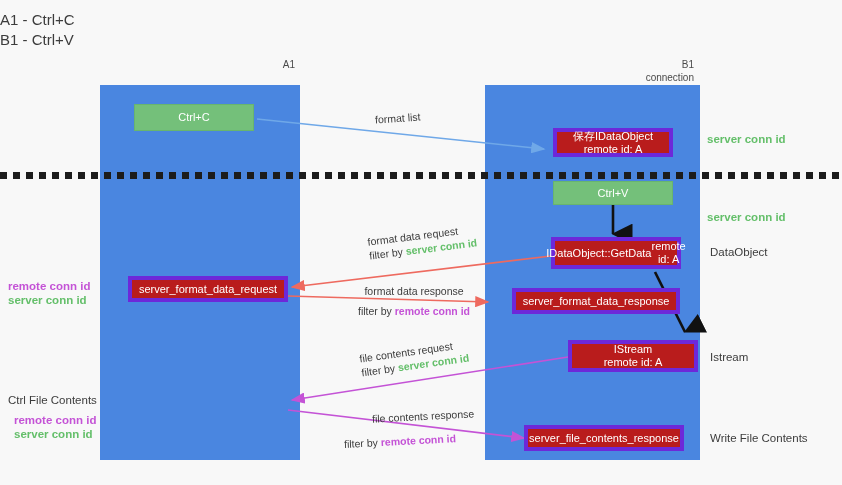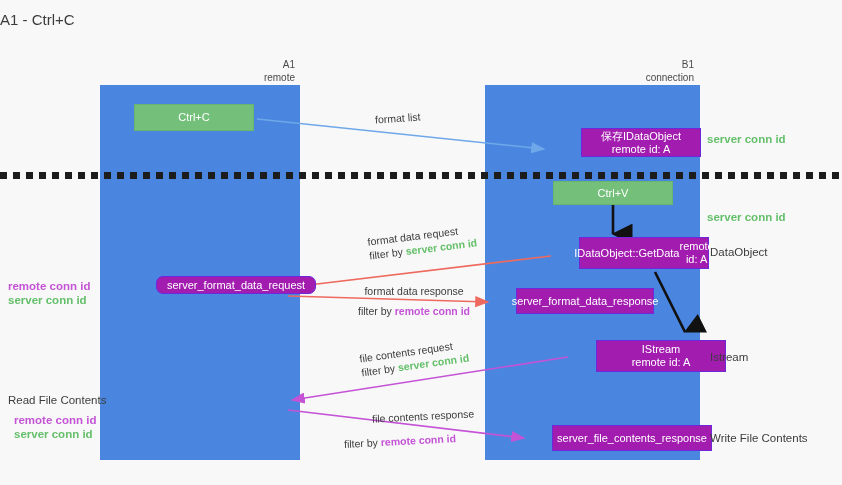--- a/index.html
+++ b/index.html
@@ -32,21 +32,21 @@
     left:0;top:172px;width:842px;height:7px;
     background-image:repeating-linear-gradient(to right,#1c1c1c 0px,#1c1c1c 7px,rgba(0,0,0,0) 7px,rgba(0,0,0,0) 13px);
   }
 
   
   .box{
     box-sizing:border-box;
     display:flex;align-items:center;justify-content:center;
     text-align:center;color:#ffffff;font-size:11px;line-height:13px;
   }
-  .box.orange{background:#a21caf;border:1px solid #6d28d9;margin-left:28px;}
+  .box.orange{background:#b91c1c;border:4px solid #6d28d9;}
   .box.green{background:#74c07a;border:1px solid #68b56e;}
 
   
   .side{font-size:11.5px;line-height:14px;}
   .green-t{color:#64bf6a;font-weight:bold;}
   .magenta-t{color:#c453d6;font-weight:bold;}
   .black-t{color:#3c3c3c;}
 
   
   .elabel{
@@ -57,25 +57,25 @@
 
   svg.overlay{position:absolute;left:0;top:0;width:842px;height:485px;pointer-events:none;}
 </style>
 </head>
 <body>
 
 <div id="stage">
 
   <div class="abs title">
     <div>A1 - Ctrl+C</div>
+    <div>B1 - Ctrl+V</div>
   </div>
 
   <div class="abs colhead" style="left:95px;top:58px;">
     <div>A1</div>
-    <div>remote</div>
   </div>
   <div class="abs colhead" style="left:494px;top:58px;">
     <div>B1</div>
     <div>connection</div>
   </div>
 
   <div class="abs lane" style="left:100px;top:85px;width:200px;height:375px;"></div>
   <div class="abs lane" style="left:485px;top:85px;width:215px;height:375px;"></div>
 
   <svg class="overlay">
@@ -108,40 +108,40 @@
 
     <line x1="288" y1="410" x2="524" y2="438" stroke="#c453d6" stroke-width="1.6" marker-end="url(#ah-mag)"></line>
   </svg>
 
   <div class="abs dashdiv"></div>
 
   <div class="abs box green" style="left:134px;top:104px;width:120px;height:27px;">
     <span>Ctrl+C</span>
   </div>
 
-  <div class="abs box orange" style="left:128px;top:276px;width:160px;height:18px;border-radius:7px;">
+  <div class="abs box orange" style="left:128px;top:276px;width:160px;height:26px;">
     <span>server_format_data_request</span>
   </div>
 
 
   <div class="abs box orange" style="left:553px;top:128px;width:120px;height:29px;flex-direction:column;">
     <span>保存IDataObject</span>
     <span>remote id: A</span>
   </div>
 
   <div class="abs box green" style="left:553px;top:181px;width:120px;height:24px;">
     <span>Ctrl+V</span>
   </div>
 
   <div class="abs box orange" style="left:551px;top:237px;width:130px;height:32px;flex-direction:row;">
     <span>IDataObject::GetData</span>
     <span>remote id: A</span>
   </div>
 
-  <div class="abs box orange" style="left:488px;top:288px;width:138px;height:26px;">
+  <div class="abs box orange" style="left:512px;top:288px;width:168px;height:26px;">
     <span>server_format_data_response</span>
   </div>
 
   <div class="abs box orange" style="left:568px;top:340px;width:130px;height:32px;flex-direction:column;">
     <span>IStream</span>
     <span>remote id: A</span>
   </div>
 
   <div class="abs box orange" style="left:524px;top:425px;width:160px;height:26px;">
     <span>server_file_contents_response</span>
@@ -191,20 +191,20 @@
 
   <div class="abs side black-t" style="left:710px;top:350px;">Istream</div>
 
   <div class="abs side black-t" style="left:710px;top:431px;">Write File Contents</div>
 
   <div class="abs side" style="left:8px;top:279px;">
     <div class="magenta-t">remote conn id</div>
     <div class="green-t">server conn id</div>
   </div>
 
-  <div class="abs side black-t" style="left:8px;top:393px;">Read File Contents</div>
+  <div class="abs side black-t" style="left:8px;top:393px;">Ctrl File Contents</div>
 
   <div class="abs side" style="left:14px;top:413px;">
     <div class="magenta-t">remote conn id</div>
     <div class="green-t">server conn id</div>
   </div>
 
 </div>
 
 </body></html>

